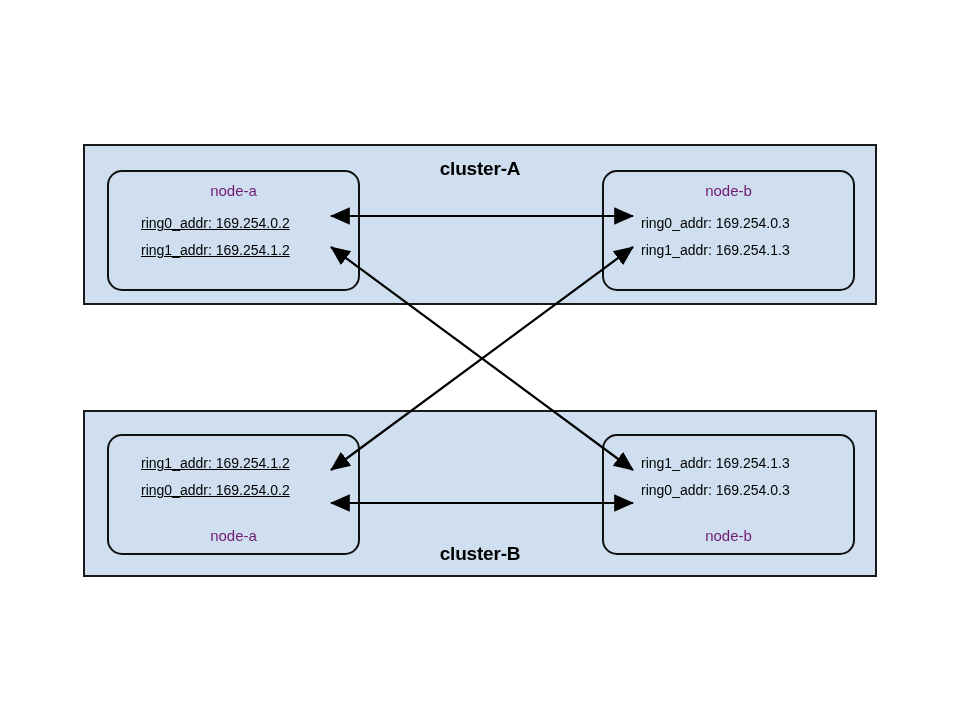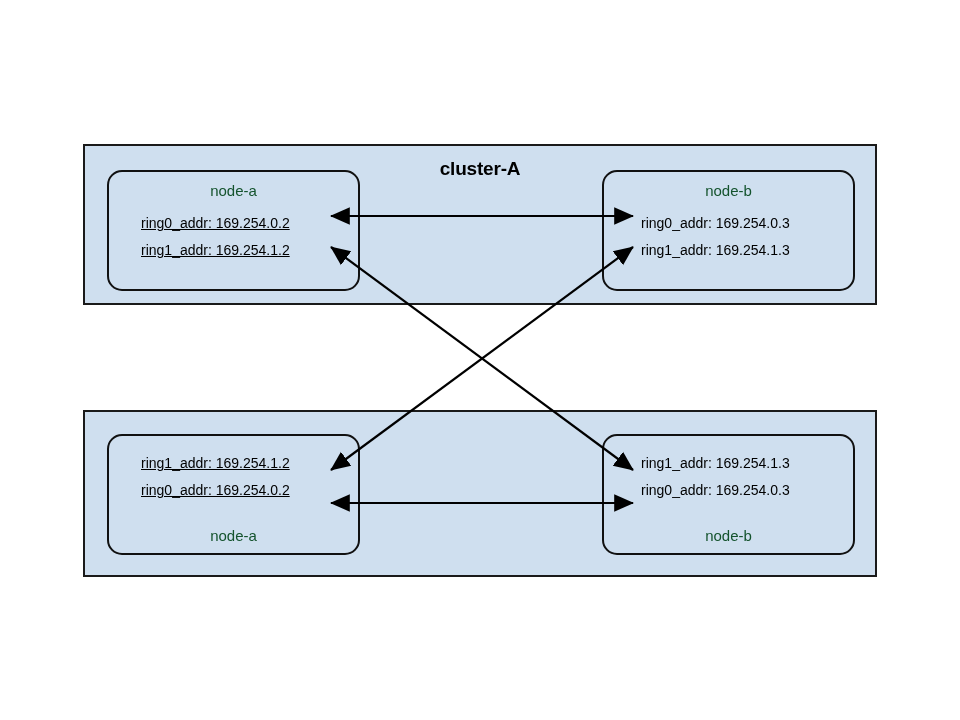--- a/index.html
+++ b/index.html
@@ -54,21 +54,21 @@
   #cluster-a-node-b { left: 517px; top: 24px; width: 253px; height: 121px; }
   #cluster-b-node-a { left: 22px;  top: 22px; width: 253px; height: 121px; }
   #cluster-b-node-b { left: 517px; top: 22px; width: 253px; height: 121px; }
 
   .node-title {
     position: absolute;
     width: 100%;
     left: 0;
     text-align: center;
     font-size: 15px;
-    color: #14532d;
+    color: #701a75;
   }
   .node-title-top    { top: 10px; }
   .node-title-bottom { bottom: 9px; }
 
   .addr {
     position: absolute;
     font-size: 14px;
     color: #000000;
     white-space: nowrap;
   }
@@ -104,20 +104,21 @@
     </div>
 
     <div class="node-box" id="cluster-a-node-b">
       <div class="node-title node-title-top">node-b</div>
       <div class="addr addr-right a-row0">ring0_addr: 169.254.0.3</div>
       <div class="addr addr-right a-row1">ring1_addr: 169.254.1.3</div>
     </div>
   </div>
 
   <div class="cluster-box" id="cluster-b-box">
+    <div class="cluster-title" id="cluster-b-title">cluster-B</div>
 
     <div class="node-box" id="cluster-b-node-a">
       <div class="node-title node-title-bottom">node-a</div>
       <div class="addr addr-left b-row0">ring1_addr: 169.254.1.2</div>
       <div class="addr addr-left b-row1">ring0_addr: 169.254.0.2</div>
     </div>
 
     <div class="node-box" id="cluster-b-node-b">
       <div class="node-title node-title-bottom">node-b</div>
       <div class="addr addr-right b-row0">ring1_addr: 169.254.1.3</div>

